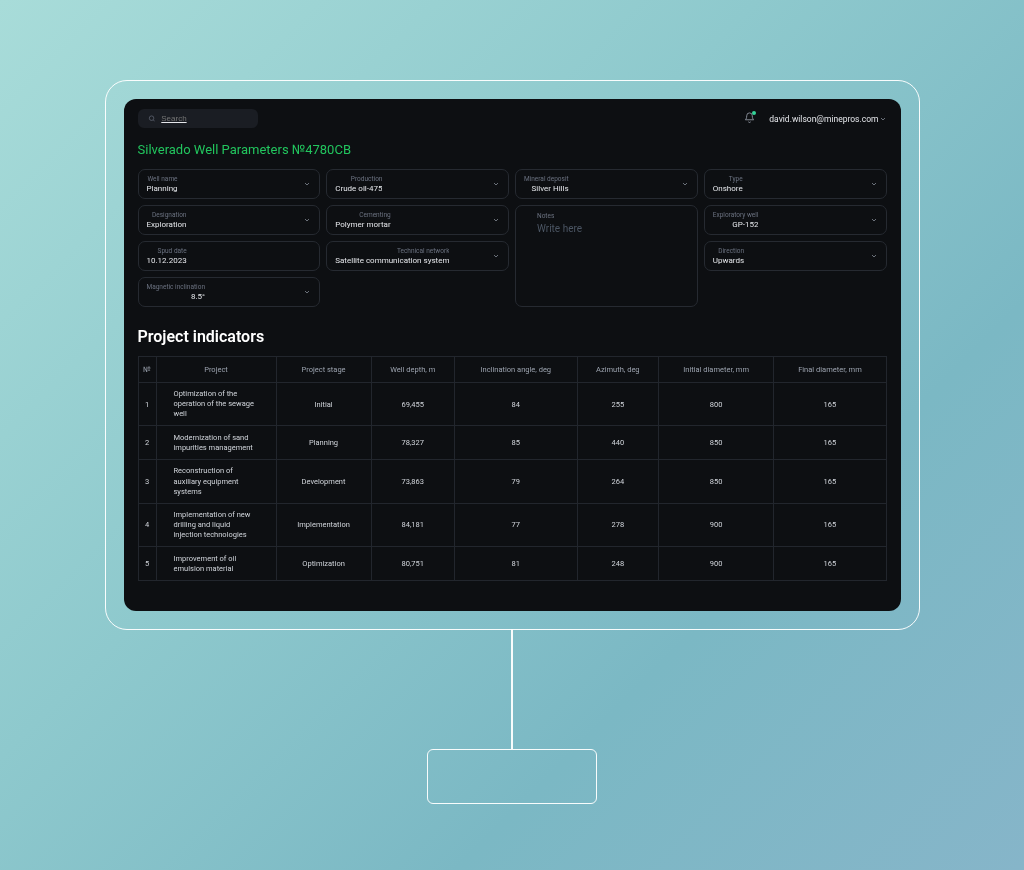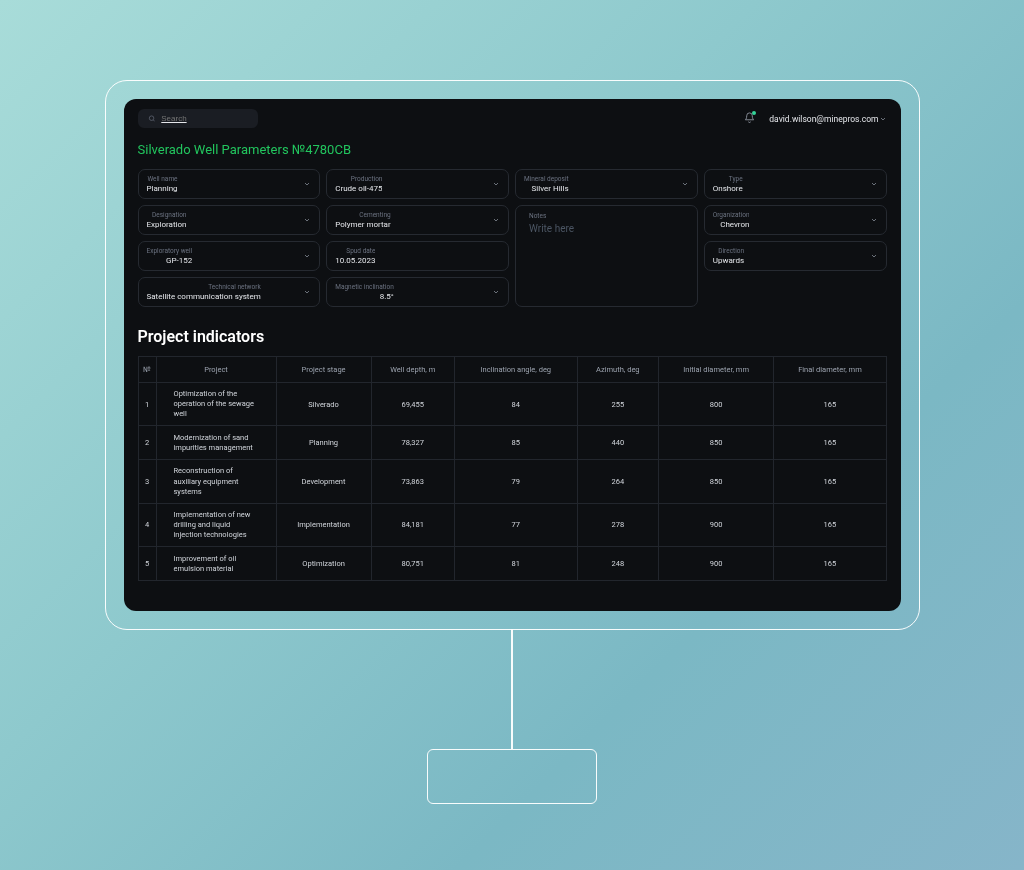--- a/index.html
+++ b/index.html
@@ -74,21 +74,21 @@
     cursor: pointer;
     min-height: 28px;
   }
   .field-body { display: flex; flex-direction: column; gap: 1px; overflow: hidden; align-items: flex-end; }
   .field-label { font-size: 6.5px; color: #6b7280; }
   .field-value { font-size: 8px; color: #e5e7eb; white-space: nowrap; }
   .field .chev { flex-shrink: 0; }
   .notes {
     border: 1px solid #262a31;
     border-radius: 7px;
-    padding: 6px 13px;
+    padding: 6px 21px;
     grid-row: span 3;
   }
   .notes .field-label { margin-bottom: 3px; }
   .notes textarea {
     background: transparent; border: none; outline: none; resize: none;
     width: 100%; height: 72px; font-size: 10px; color: #e5e7eb;
     font-family: inherit;
   }
   .notes textarea::placeholder { color: #4b5563; }
   h2 { font-size: 16px; font-weight: 600; color: #fff; margin: 20px 0 10px 0; }
@@ -198,56 +198,47 @@
               <polyline points="6 9 12 15 18 9"></polyline>
             </svg>
         </div>
         <div class="notes">
           <div class="field-label">Notes</div>
           <textarea placeholder="Write here" style=""></textarea>
         </div>
 
         <div class="field">
           <div class="field-body">
-            <span class="field-label">Organization</span>
-            <span class="field-value">Chevron</span>
-          </div>
-          <svg class="chev" viewBox="0 0 24 24">
-              <polyline points="6 9 12 15 18 9"></polyline>
-            </svg>
-        </div>
-        <div class="field">
-          <div class="field-body">
             <span class="field-label">Exploratory well</span>
             <span class="field-value">GP-152</span>
           </div>
           <svg class="chev" viewBox="0 0 24 24">
               <polyline points="6 9 12 15 18 9"></polyline>
             </svg>
         </div>
         <div class="field">
           <div class="field-body">
             <span class="field-label">Spud date</span>
-            <span class="field-value">10.05.2023</span>
-          </div>
-        </div>
-
+            <span class="field-value">10.12.2023</span>
+          </div>
+        </div>
+
+        <div class="field">
+          <div class="field-body">
+            <span class="field-label">Technical network</span>
+            <span class="field-value">Satellite communication system</span>
+          </div>
+          <svg class="chev" viewBox="0 0 24 24">
+              <polyline points="6 9 12 15 18 9"></polyline>
+            </svg>
+        </div>
         <div class="field">
           <div class="field-body">
             <span class="field-label">Direction</span>
             <span class="field-value">Upwards</span>
-          </div>
-          <svg class="chev" viewBox="0 0 24 24">
-              <polyline points="6 9 12 15 18 9"></polyline>
-            </svg>
-        </div>
-        <div class="field">
-          <div class="field-body">
-            <span class="field-label">Technical network</span>
-            <span class="field-value">Satellite communication system</span>
           </div>
           <svg class="chev" viewBox="0 0 24 24">
               <polyline points="6 9 12 15 18 9"></polyline>
             </svg>
         </div>
         <div class="field">
           <div class="field-body">
             <span class="field-label">Magnetic inclination</span>
             <span class="field-value">8.5°</span>
           </div>
@@ -269,21 +260,21 @@
             <th>Inclination angle, deg</th>
             <th>Azimuth, deg</th>
             <th>Initial diameter, mm</th>
             <th>Final diameter, mm</th>
           </tr>
         </thead>
         <tbody id="tbody">
             <tr>
               <td class="num">1</td>
               <td class="project-cell">Optimization of the operation of the sewage well</td>
-              <td>Silverado</td>
+              <td>Initial</td>
               <td>69,455</td>
               <td>84</td>
               <td>255</td>
               <td>800</td>
               <td>165</td>
             </tr>
             <tr>
               <td class="num">2</td>
               <td class="project-cell">Modernization of sand impurities management</td>
               <td>Planning</td>

